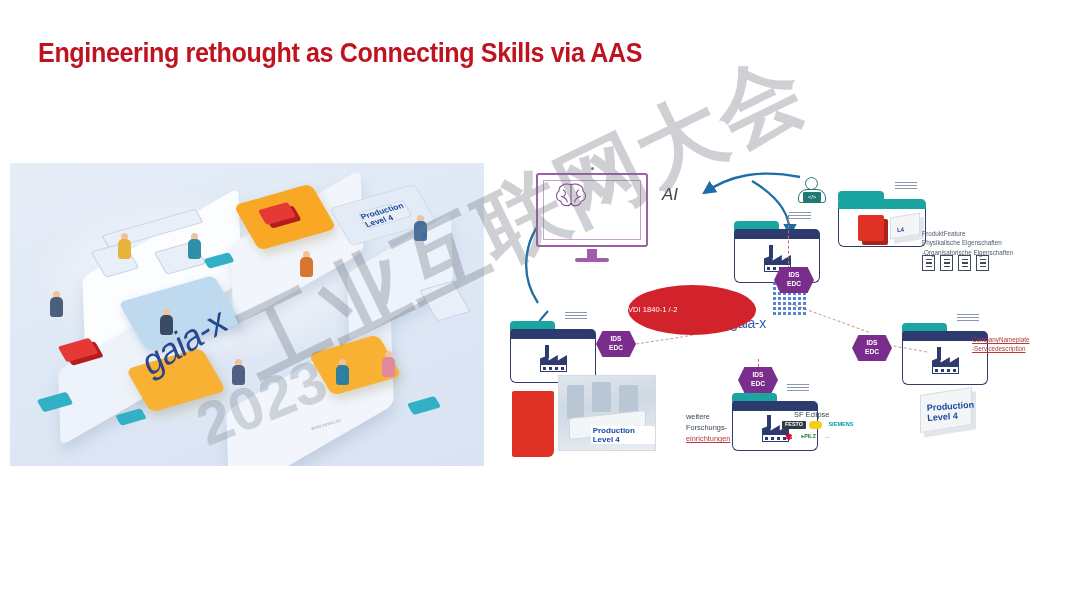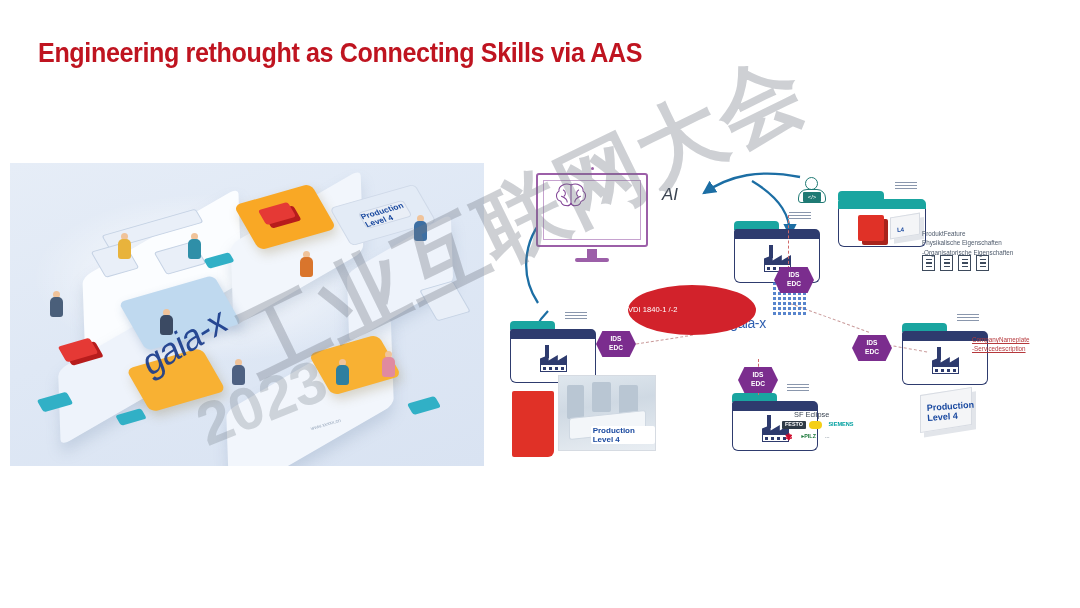--- a/index.html
+++ b/index.html
@@ -501,20 +501,25 @@
 
     <div class="red3d" style="left:22px;top:228px;width:42px;height:66px;border-radius:2px 2px 6px 2px;"></div>
     <div class="photo" style="left:68px;top:212px;width:98px;height:76px;">
       <div class="rig" style="left:8%;top:12%;width:18%;height:46%;"></div>
       <div class="rig" style="left:34%;top:8%;width:20%;height:40%;"></div>
       <div class="rig" style="left:62%;top:12%;width:20%;height:48%;"></div>
       <div class="belt"></div>
       <div class="tag">Production Level 4</div>
     </div>
 
+    <div class="lbl big" style="left:196px;top:248px;width:80px;">
+      <div>weitere</div>
+      <div>Forschungs-</div>
+      <div style="text-decoration:underline;color:#b5383c;">einrichtungen</div>
+    </div>
 
     <div class="lbl big" style="left:304px;top:246px;">SF Eclipse</div>
     <div class="logos" style="left:292px;top:258px;">
       <div class="logo festo">FESTO</div>
       <div class="logo oval">&nbsp;</div>
       <div class="logo siemens">
         <span>SIEMENS</span>
       </div>
       <div class="logo huawei">✾</div>
       <div class="logo pilz">▸<span>PILZ</span></div>

